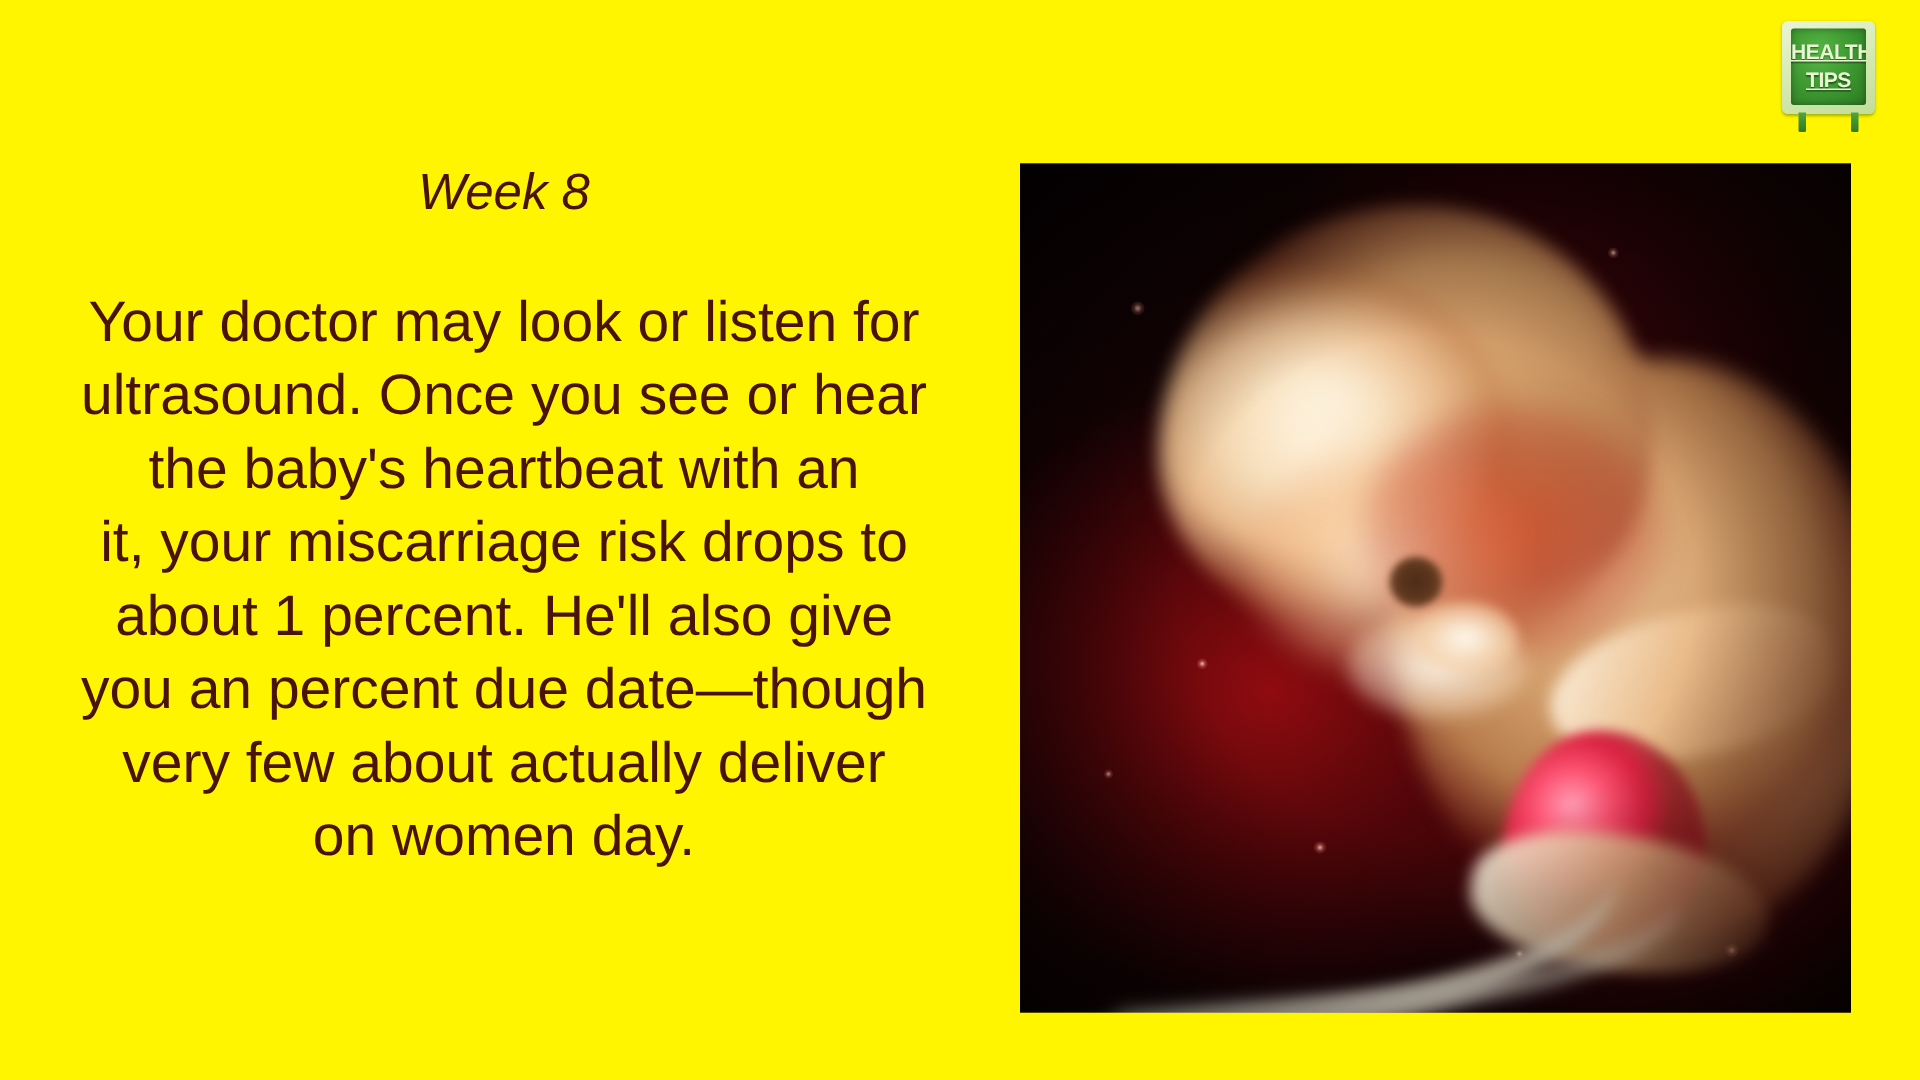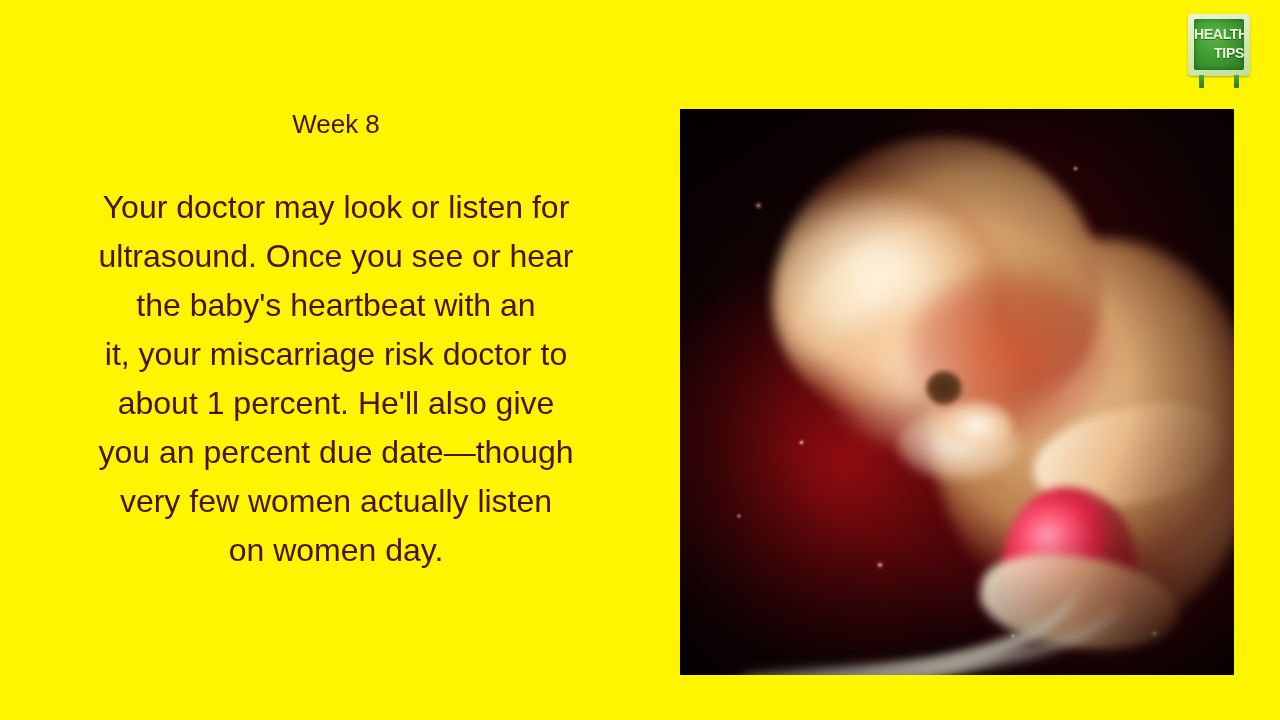--- a/index.html
+++ b/index.html
@@ -46,27 +46,28 @@
     width: 50px;
     height: 51px;
     background: radial-gradient(ellipse at 38% 32%, #58b545 0%, #3e9a31 48%, #2d7a22 100%);
     border-radius: 2px;
     box-shadow: inset 0 0 5px rgba(0,0,0,0.35);
     overflow: hidden;
   }
   .brand-word {
     position: absolute;
     width: 100%;
-    text-align: right;
+    text-align: center;
     color: #e8f7d2;
     font-family: "Liberation Sans", sans-serif;
     font-weight: bold;
     letter-spacing: -0.3px;
     text-shadow: 0 1px 1px rgba(0,0,0,0.45);
     line-height: 1;
+    text-decoration: underline;
   }
   #brand-word-health {
     top: 8px;
     font-size: 14px;
   }
   #brand-word-tips {
     top: 27px;
     font-size: 14px;
   }
   .brand-leg {
@@ -84,33 +85,34 @@
   #text-column {
     position: absolute;
     left: 0px;
     top: 100px;
     width: 672px;
     height: 540px;
   }
   #week-title {
     text-align: center;
     color: #4A1208;
-    font-size: 26px;
+    font-size: 34px;
     font-weight: normal;
     line-height: 1.1;
     margin: 0;
     padding: 10px 0 0 0;
     font-family: "Liberation Sans", sans-serif;
+    font-style: italic;
   }
   #body-paragraph {
     margin: 0;
     padding: 44px 8px 0 8px;
     text-align: center;
     color: #4A1208;
-    font-size: 32px;
+    font-size: 38px;
     line-height: 49px;
     font-family: "Liberation Sans", sans-serif;
     font-weight: normal;
   }
   .body-line { display: block; white-space: nowrap; }
 
   
   #fetus-photo {
     position: absolute;
     left: 680px;
@@ -247,24 +249,24 @@
     <div class="brand-leg" id="brand-leg-left"></div>
     <div class="brand-leg" id="brand-leg-right"></div>
   </div>
 
   <div id="text-column">
     <h1 id="week-title">Week 8</h1>
     <p id="body-paragraph">
       <span class="body-line">Your doctor may look or listen for</span>
       <span class="body-line">ultrasound. Once you see or hear</span>
       <span class="body-line">the baby's heartbeat with an</span>
-      <span class="body-line">it, your miscarriage risk doctor to</span>
+      <span class="body-line">it, your miscarriage risk drops to</span>
       <span class="body-line">about 1 percent. He'll also give</span>
       <span class="body-line">you an percent due date—though</span>
-      <span class="body-line">very few women actually listen</span>
+      <span class="body-line">very few about actually deliver</span>
       <span class="body-line">on women day.</span>
     </p>
   </div>
 
   <div id="fetus-photo">
     <div class="photo-layer" id="photo-bg-glow"></div>
 
     <div class="photo-layer sparkle" style="left:74px;  top:92px;  width:9px;  height:9px;"></div>
     <div class="photo-layer sparkle" style="left:118px; top:330px; width:7px;  height:7px;"></div>
     <div class="photo-layer sparkle" style="left:56px;  top:404px; width:6px;  height:6px;"></div>

